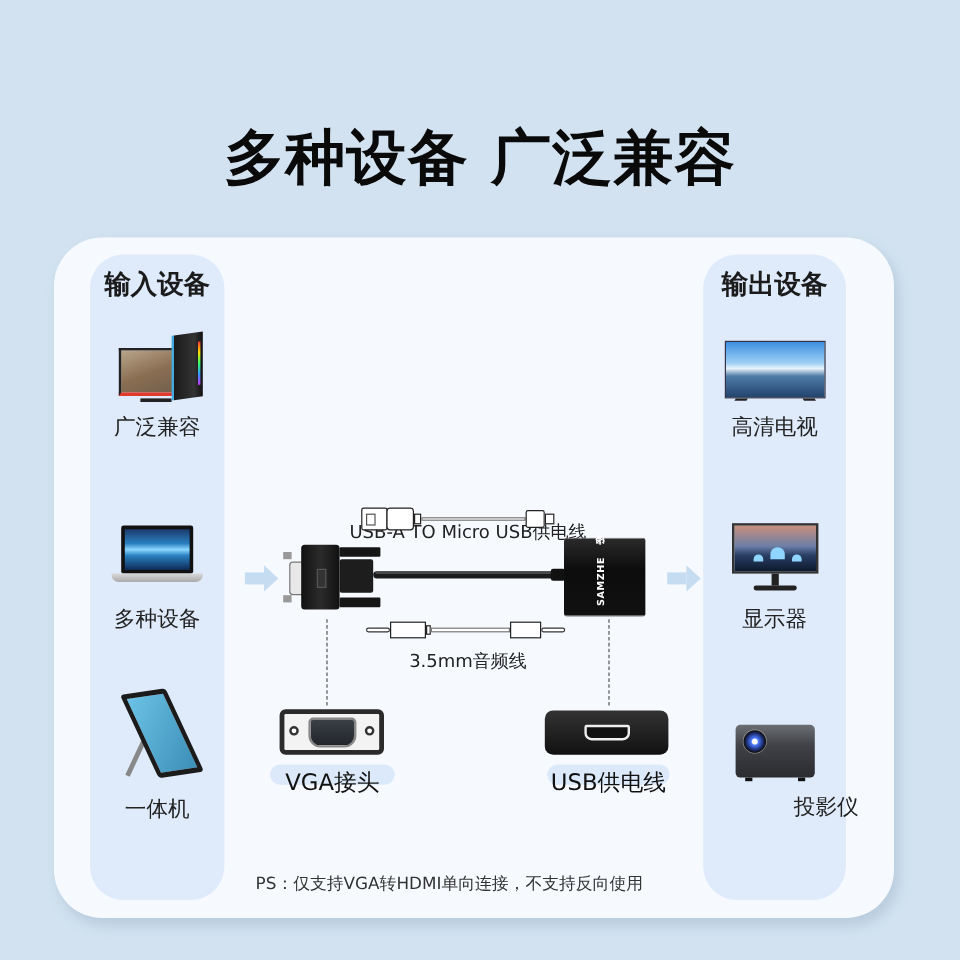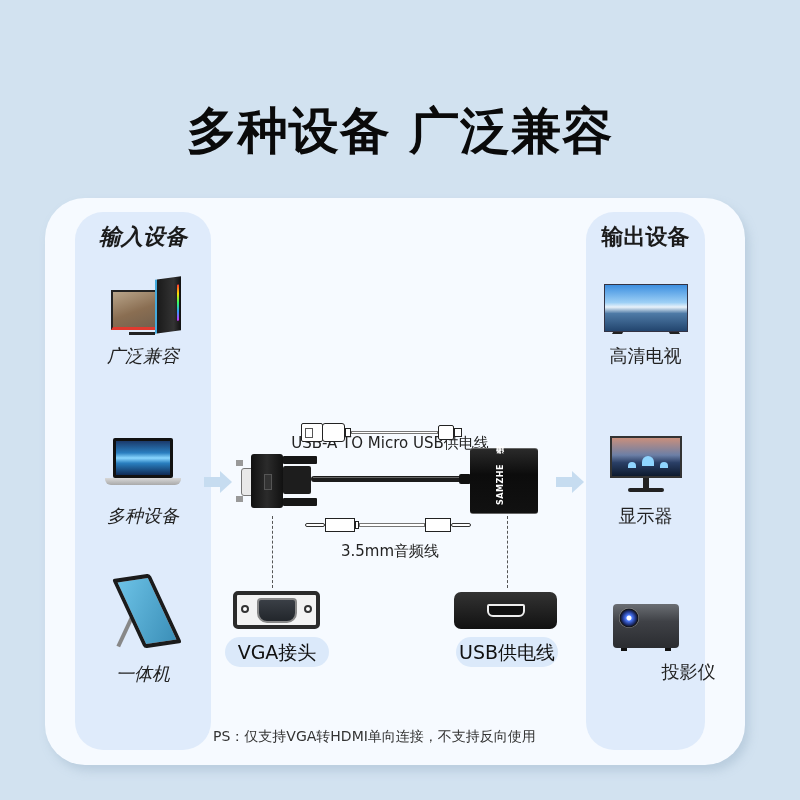--- a/index.html
+++ b/index.html
@@ -17,21 +17,21 @@
   }
   .card {
     position: absolute; left: 45px; top: 198px; width: 700px; height: 567px;
     background: #f6faff; border-radius: 40px;
     box-shadow: 4px 6px 10px rgba(140,165,190,0.35);
   }
   .col {
     position: absolute; top: 212px; height: 538px;
     background: #dfebfb; border-radius: 28px;
   }
-  .col.left { left: 75px; width: 136px; font-style: italic; }
+  .col.left { left: 75px; width: 112px; }
   .col.right { left: 586px; width: 119px; font-family: Liberation Serif, serif; }
   .col-title {
     position: absolute; top: 10px; left: 0; width: 100%;
     text-align: center; font-size: 22px; font-weight: bold; color: #1b1b1b;
   }
   .dev { position: absolute; left: 0; width: 100%; }
   .dev .pic { position: absolute; left: 50%; transform: translateX(-50%); }
   .dev .lbl {
     position: absolute; left: 0; width: 100%; text-align: center;
     font-size: 18px; color: #222;
@@ -165,21 +165,21 @@
   .hdmi-port {
     position:absolute; left: 454px; top: 592px; width: 103px; height: 37px;
     background: linear-gradient(#333,#111); border-radius: 7px;
   }
   .hdmi-port .s {
     position:absolute; left: 33px; top: 12px; width: 38px; height: 13px;
     border: 2.5px solid #eee; border-radius: 2px 2px 6px 6px; background:#111;
   }
 
   .pill {
-    position:absolute; height: 30px; border-radius: 15px;
+    position:absolute; height: 17px; border-radius: 15px;
     background:#dbe9fa; font-size: 19px; color:#111; text-align:center; line-height: 30px;
   }
   .pill.vga { left: 225px; top: 637px; width: 104px; }
   .pill.hdmi { left: 456px; top: 637px; width: 102px; }
 
   .note { position:absolute; left: 213px; top: 728px; font-size: 14px; color:#333; }
 </style>
 </head>
 <body>
 

